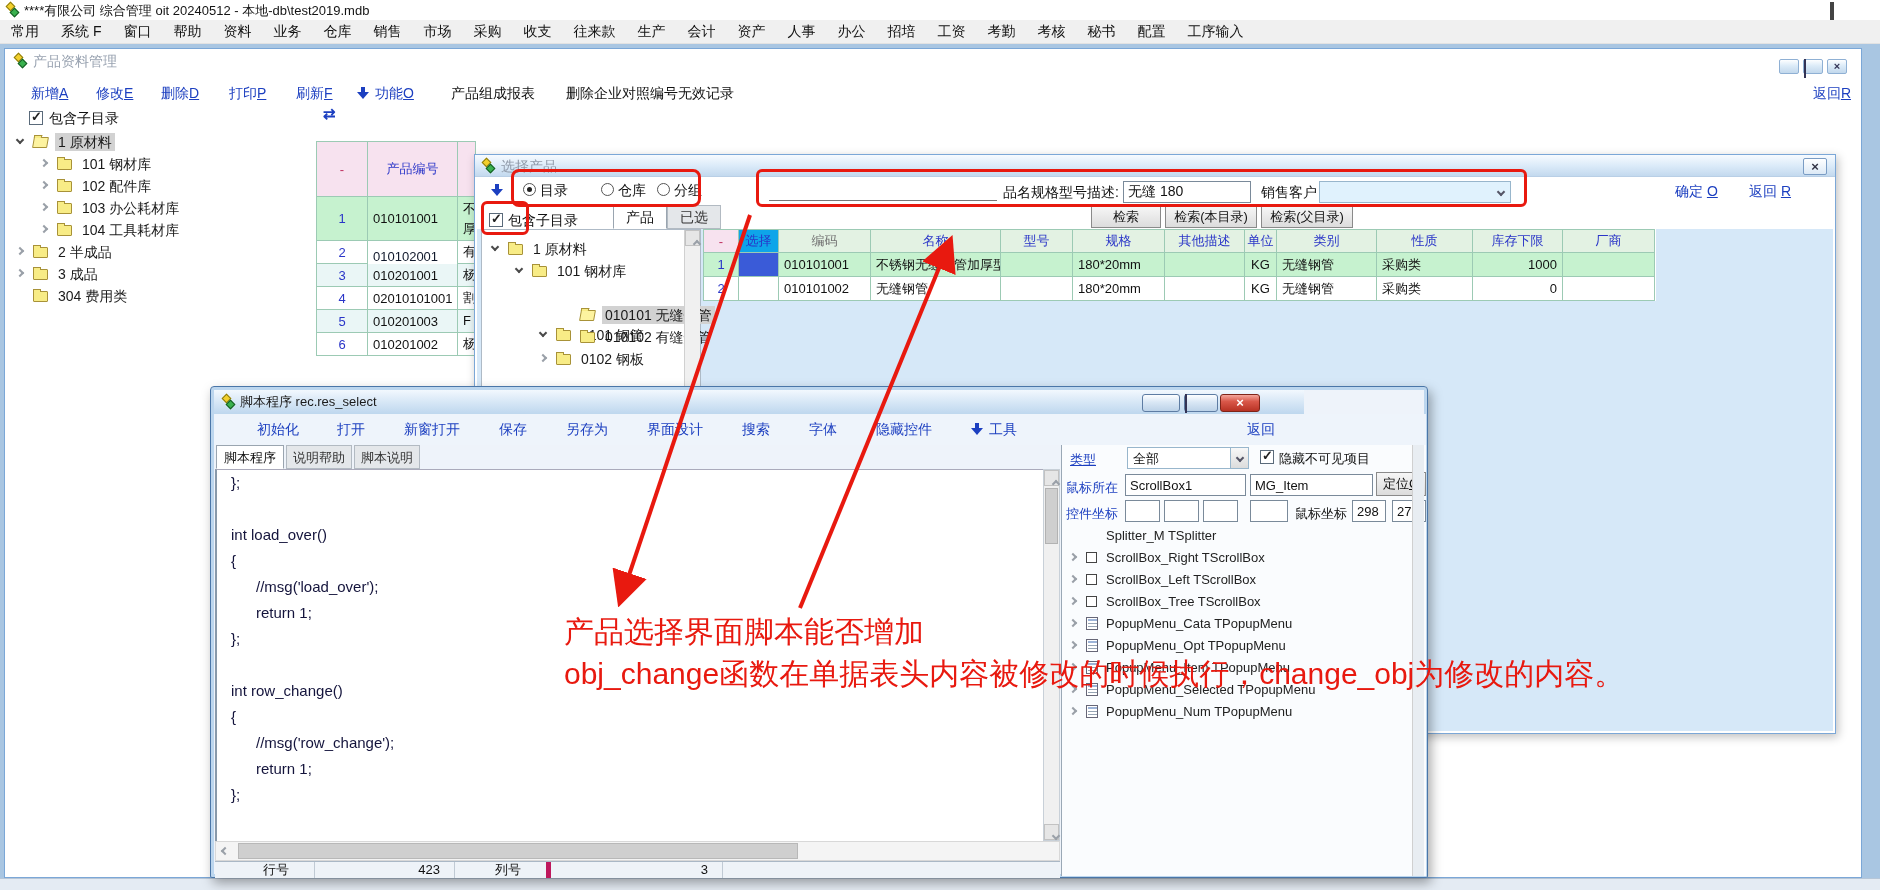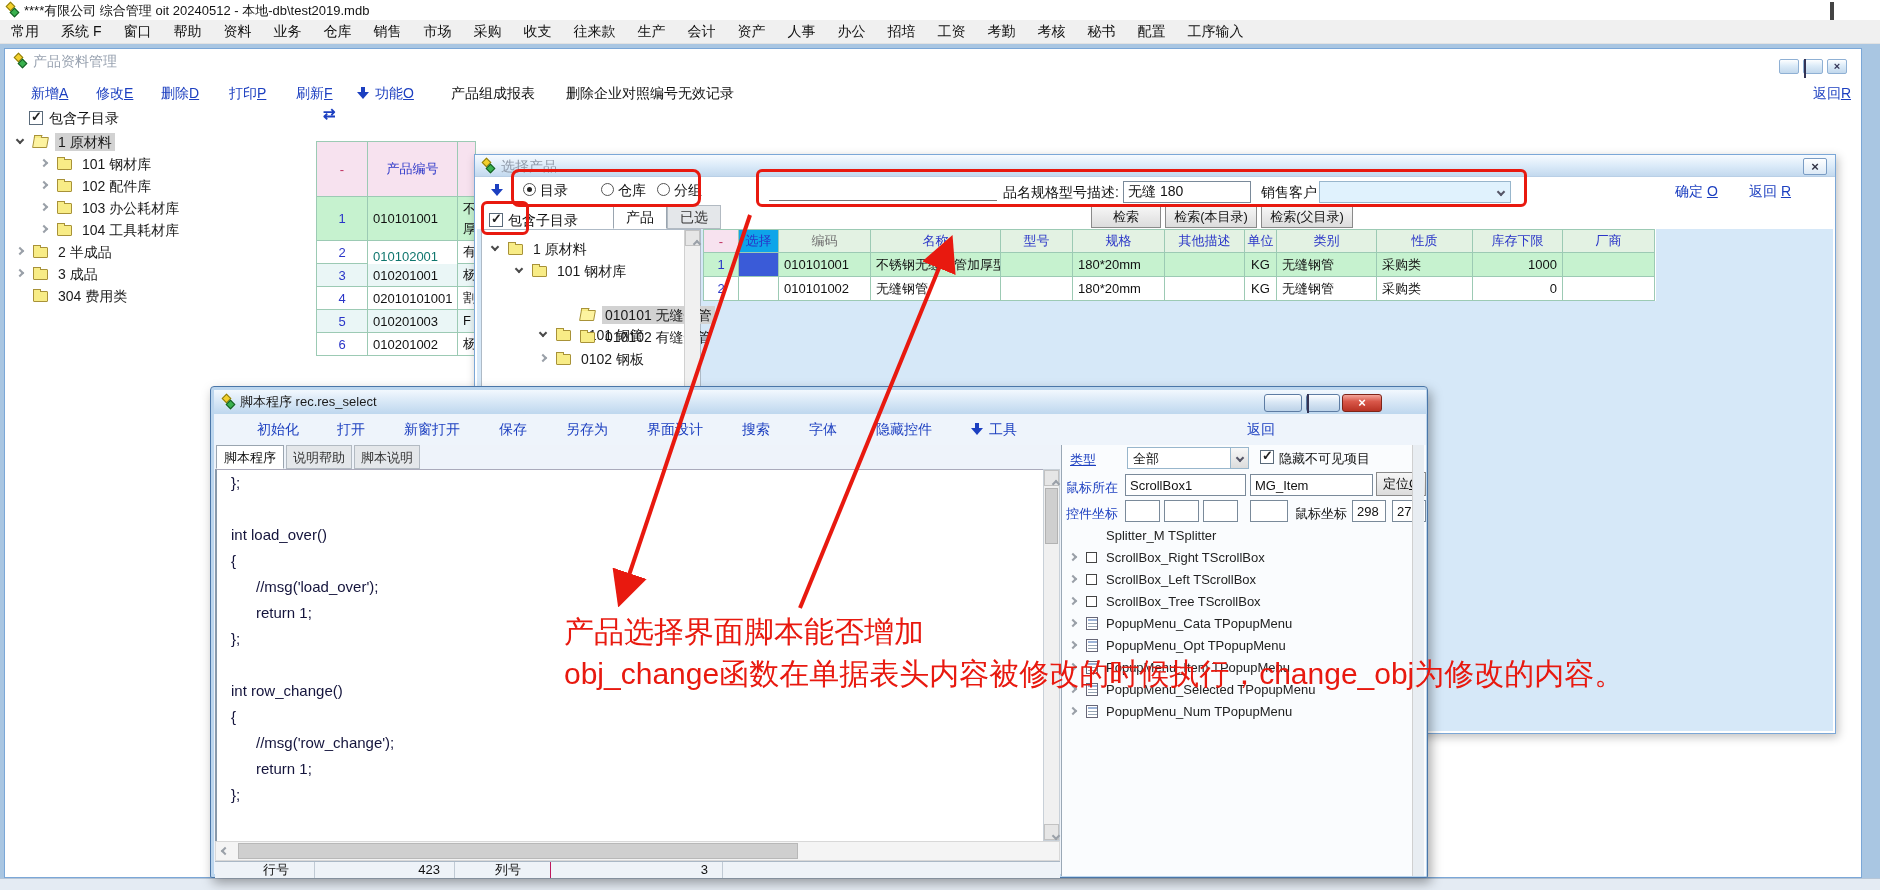--- a/index.html
+++ b/index.html
@@ -73,21 +73,21 @@
   .tab-off { background:#e4e7ea; border:1px solid #b2bac2; color:#333; }
   .pushbtn { position:absolute; height:22px; background:linear-gradient(#f6f6f6,#dcdcdc); border:1px solid #8a8a8a; font-size:13px; text-align:center; line-height:20px; color:#111; }
 
   #dlg-tree-panel { position:absolute; left:6px; top:74px; width:220px; height:498px; background:#fff; border:1px solid #aebac6; }
   .sbar-v { position:absolute; background:#f0f0f0; border-left:1px solid #d0d0d0; }
   .sbtn { position:absolute; background:#e6e6e6; border:1px solid #c2c2c2; }
   .sbtn .chv { position:static; display:inline-block; margin:4px 0 0 4px; }
 
   
   #script-win { position:absolute; left:210px; top:386px; width:1218px; height:492px; background:#eef3fa; border:1px solid #4a76a8; border-radius:4px 4px 2px 2px; box-shadow:inset 0 0 0 3px #bcd6ee, 3px 5px 12px rgba(0,0,0,.35); z-index:30; }
-  #sw-titlebar { position:absolute; left:3px; top:3px; width:1212px; height:24px; background:linear-gradient(#f2f8fe,#d7e7f6 50%,#bed7ee); }
+  #sw-titlebar { position:absolute; left:3px; top:3px; width:1090px; height:24px; background:linear-gradient(#f2f8fe,#d7e7f6 50%,#bed7ee); }
   #sw-title { position:absolute; left:26px; top:3px; font-size:13px; color:#1b1b1b; }
   .w7btn { position:absolute; top:4px; height:18px; border:1px solid #5d7ca3; border-radius:3px; background:linear-gradient(#fdfeff,#d9e7f5 45%,#bcd2e8); }
   .w7btn.close { background:linear-gradient(#f4a69b,#d9584a 40%,#b83224); border-color:#7e2418; }
   .w7x { color:#fff; font-weight:bold; font-size:13px; text-align:center; line-height:16px; }
   #sw-toolbar { position:absolute; left:3px; top:27px; width:1212px; height:31px; background:#eef4fb; }
   #sw-toolbar .link { position:absolute; top:7px; }
   .sw-tab { position:absolute; top:0; height:24px; font-size:13px; text-align:center; line-height:23px; }
   #sw-tabbar { position:absolute; left:3px; top:58px; width:845px; height:24px; }
   #code-area { position:absolute; left:4px; top:82px; width:828px; height:372px; background:#fff; border-left:2px solid #8899aa; border-top:1px solid #aab; overflow:hidden; }
   .code-line { position:relative; height:26px; line-height:26px; font-size:15px; color:#14143c; white-space:pre; padding-left:14px; font-family:"Liberation Sans",sans-serif; }
@@ -230,21 +230,21 @@
           <div class="gcell " style="left: 52px; width: 90px; height: 56px; top: 0px; background: rgb(247, 226, 239); color: rgb(42, 53, 200); border-top: 1px solid rgb(156, 202, 180);">产品编号</div>
           <div class="gcell " style="left: 142px; width: 18px; height: 56px; top: 0px; background: rgb(247, 226, 239); color: rgb(192, 48, 96); border-top: 1px solid rgb(156, 202, 180);"></div>
         </div>
         <div style="position: absolute; left: 0px; top: 56px; height: 44px; width: 162px;">
           <div class="gcell " style="left: 0px; width: 52px; height: 44px; top: 0px; background: rgb(198, 242, 207); color: rgb(42, 53, 200); border-left: 1px solid rgb(156, 202, 180);">1</div>
           <div class="gcell left" style="left: 52px; width: 90px; height: 44px; top: 0px; background: rgb(198, 242, 207); color: rgb(17, 17, 17);">010101001</div>
           <div class="gcell left" style="left: 142px; width: 18px; height: 44px; top: 0px; background: rgb(198, 242, 207); color: rgb(17, 17, 17); white-space: normal; line-height: 20px;">不厚</div>
         </div>
         <div style="position: absolute; left: 0px; top: 100px; height: 23px; width: 162px;">
           <div class="gcell " style="left: 0px; width: 52px; height: 23px; top: 0px; background: rgb(255, 255, 255); color: rgb(42, 53, 200); border-left: 1px solid rgb(156, 202, 180);">2</div>
-          <div class="gcell left" style="left: 52px; width: 90px; height: 31px; top: 0px; background: rgb(255, 255, 255); color: #0f766e;">010102001</div>
+          <div class="gcell left" style="left: 52px; width: 90px; height: 31px; top: 0px; background: rgb(255, 255, 255); color: #0f172a;">010102001</div>
           <div class="gcell left" style="left: 142px; width: 18px; height: 23px; top: 0px; background: rgb(255, 255, 255); color: rgb(17, 17, 17); white-space: normal; line-height: 20px;">有</div>
         </div>
         <div style="position: absolute; left: 0px; top: 123px; height: 23px; width: 162px;">
           <div class="gcell " style="left: 0px; width: 52px; height: 23px; top: 0px; background: rgb(234, 246, 246); color: rgb(42, 53, 200); border-left: 1px solid rgb(156, 202, 180);">3</div>
           <div class="gcell left" style="left: 52px; width: 90px; height: 23px; top: 0px; background: rgb(234, 246, 246); color: rgb(17, 17, 17);">010201001</div>
           <div class="gcell left" style="left: 142px; width: 18px; height: 23px; top: 0px; background: rgb(234, 246, 246); color: rgb(17, 17, 17); white-space: normal; line-height: 20px;">杨</div>
         </div>
         <div style="position: absolute; left: 0px; top: 146px; height: 23px; width: 162px;">
           <div class="gcell " style="left: 0px; width: 52px; height: 23px; top: 0px; background: rgb(255, 255, 255); color: rgb(42, 53, 200); border-left: 1px solid rgb(156, 202, 180);">4</div>
           <div class="gcell left" style="left: 52px; width: 90px; height: 23px; top: 0px; background: rgb(255, 255, 255); color: rgb(17, 17, 17);">02010101001</div>
@@ -455,21 +455,21 @@
         </span>
     </span>
     <span style="position:absolute;left:4px;top:454px;width:845px;height:20px;background:#f4f4f4;border:1px solid #d8d8d8;">
       <span class="chv" style="transform:rotate(135deg);position:absolute;left:6px;top:6px;"></span>
       <span style="position:absolute;left:22px;top:1px;width:560px;height:16px;background:#cfcfcf;border:1px solid #b8b8b8;"></span>
     </span>
 
     <div id="sw-status">
       <span style="width:100px;padding-left:48px;line-height:16px;border-right:1px solid #c0cad4;">行号</span>
       <span style="width:140px;text-align:right;padding-right:14px;line-height:16px;border-right:1px solid #c0cad4;">423</span>
-      <span style="width:96px;padding-left:40px;line-height:16px;border-right:1px solid #be185d;">列号</span>
+      <span style="width:96px;padding-left:40px;line-height:16px;border-right:5px solid #be185d;">列号</span>
       <span style="width:172px;text-align:right;padding-right:14px;line-height:16px;border-right:1px solid #c0cad4;">3</span>
     </div>
 
     <div id="inspector">
       <span class="ins-lbl" style="left:8px;top:6px;text-decoration:underline;">类型</span>
       <span class="combo" style="left:65px;top:2px;width:122px;height:22px;background:#fff;">
         <span style="position:absolute;left:5px;top:2px;font-size:13px;color:#111;">全部</span>
         <span style="position:absolute;right:0;top:0;width:18px;height:20px;background:linear-gradient(#f8f8f8,#dcdcdc);border-left:1px solid #98b6cc;"></span>
         <span class="cchv" style="right:5px;"></span>
       </span>

